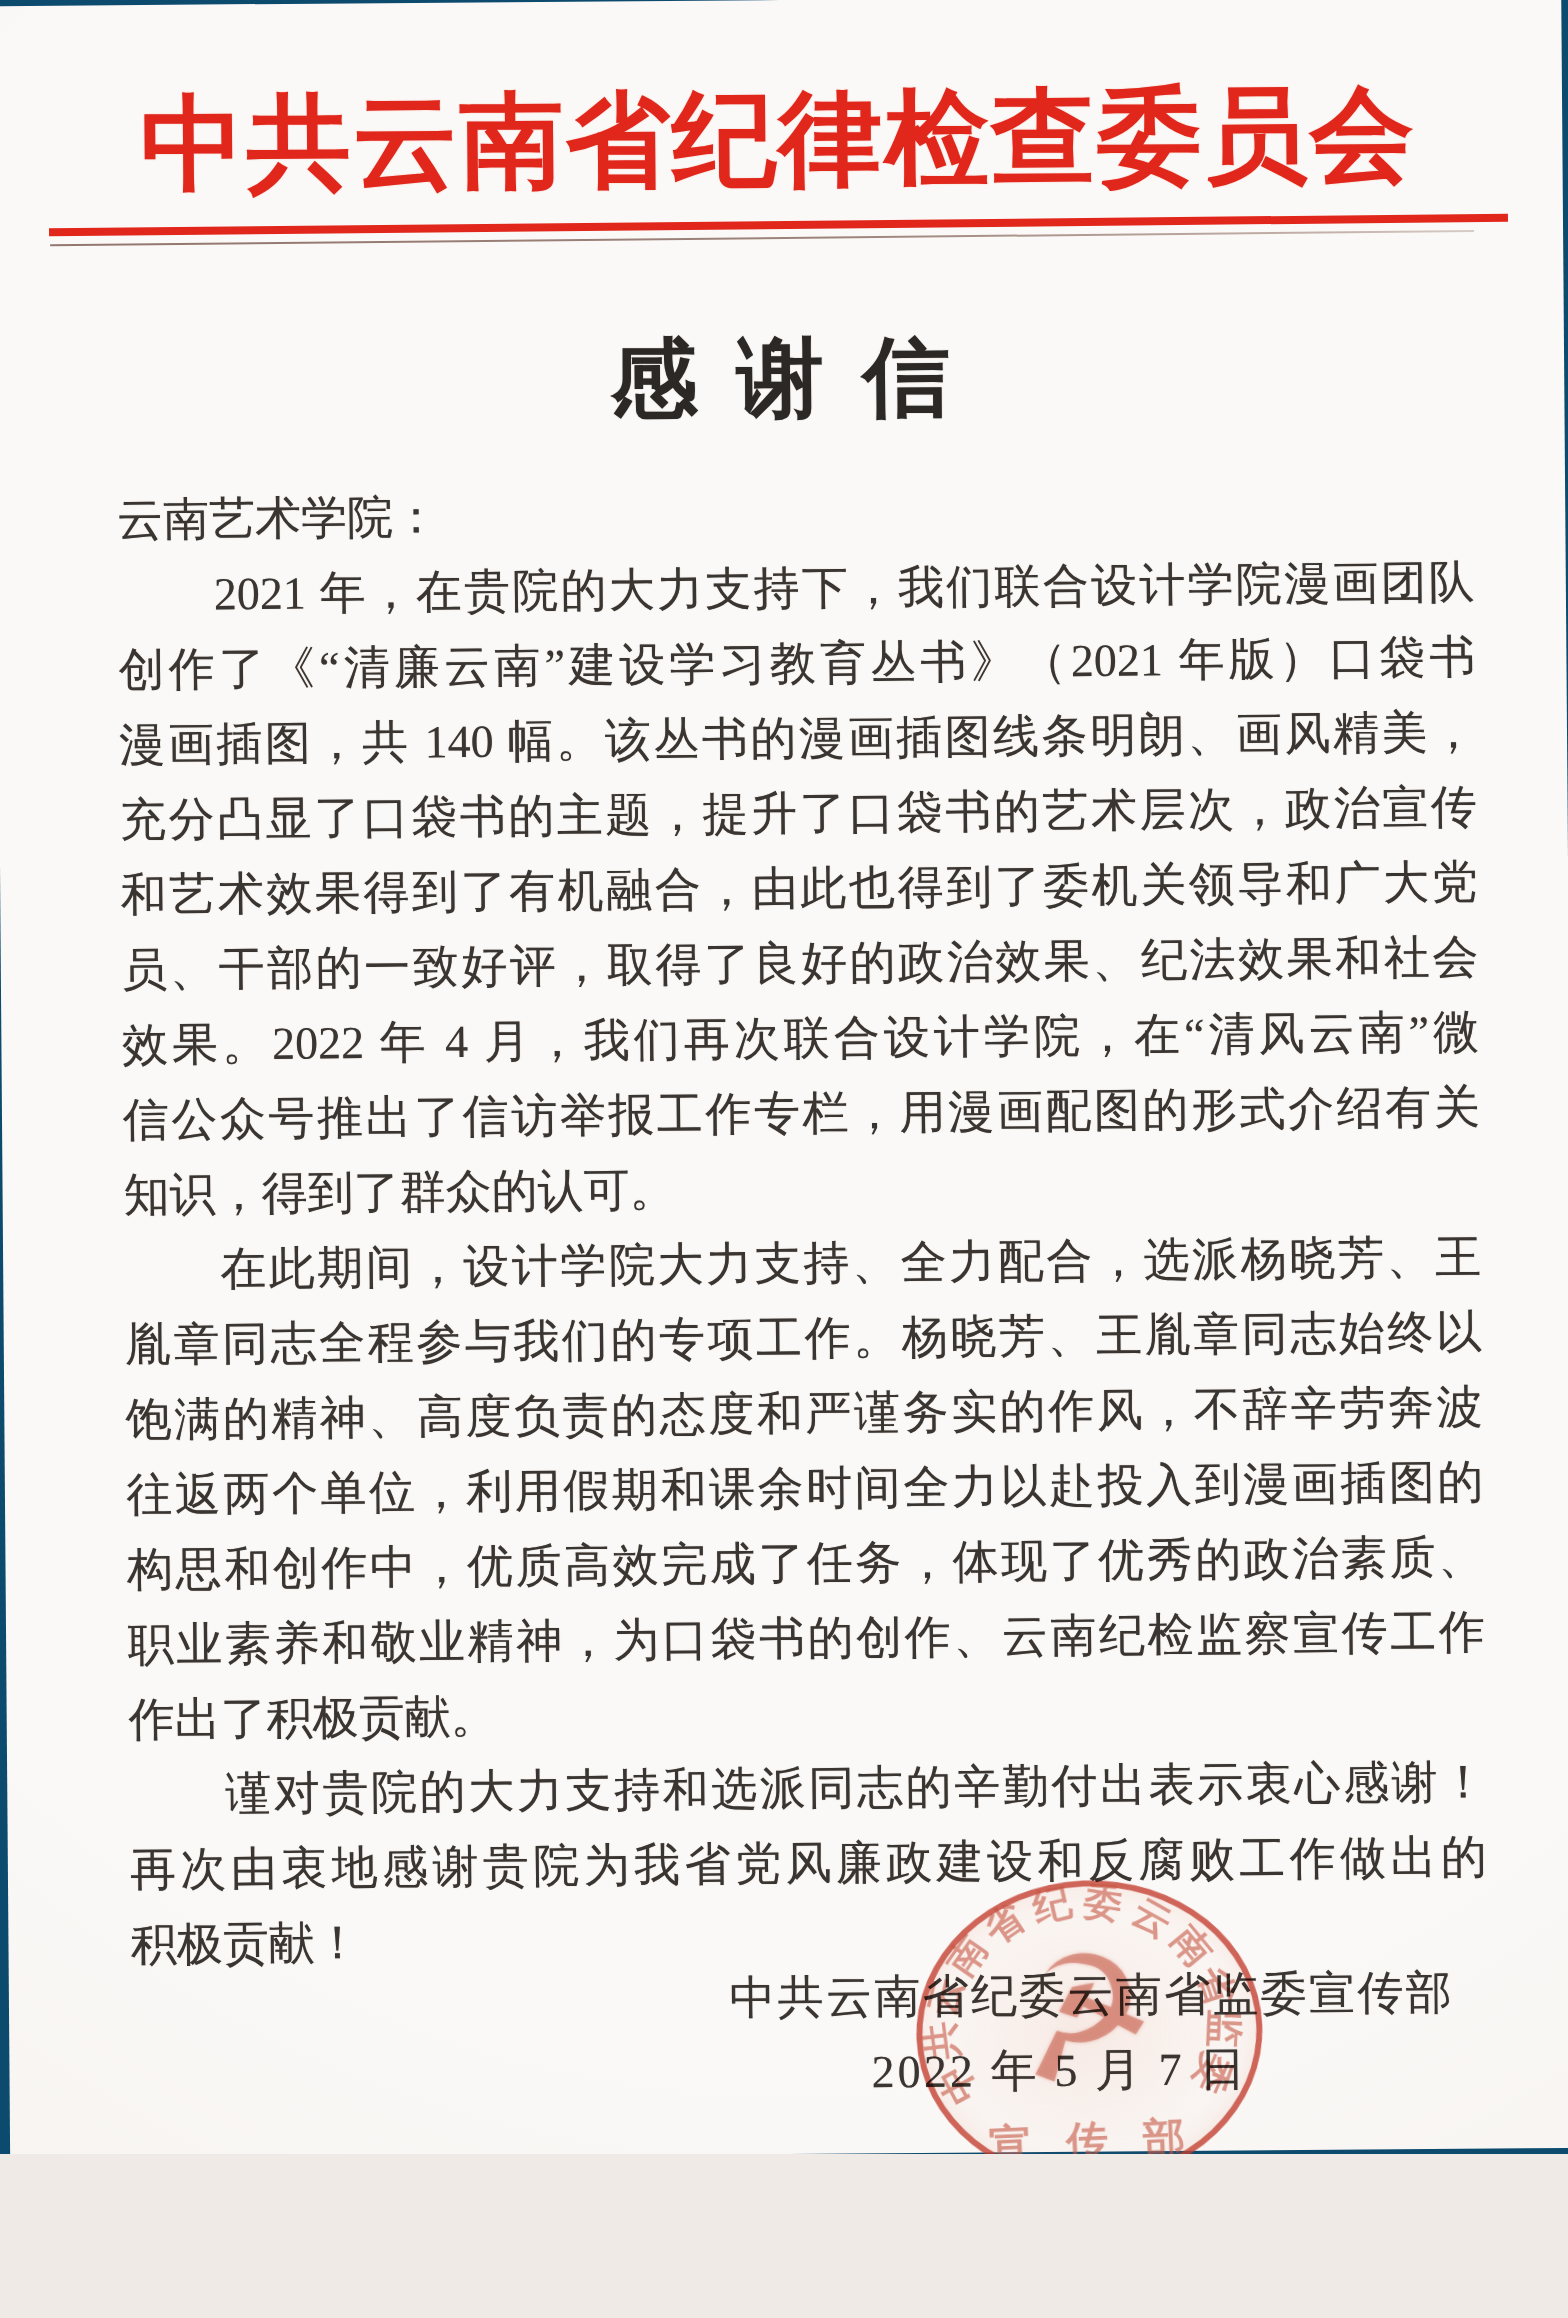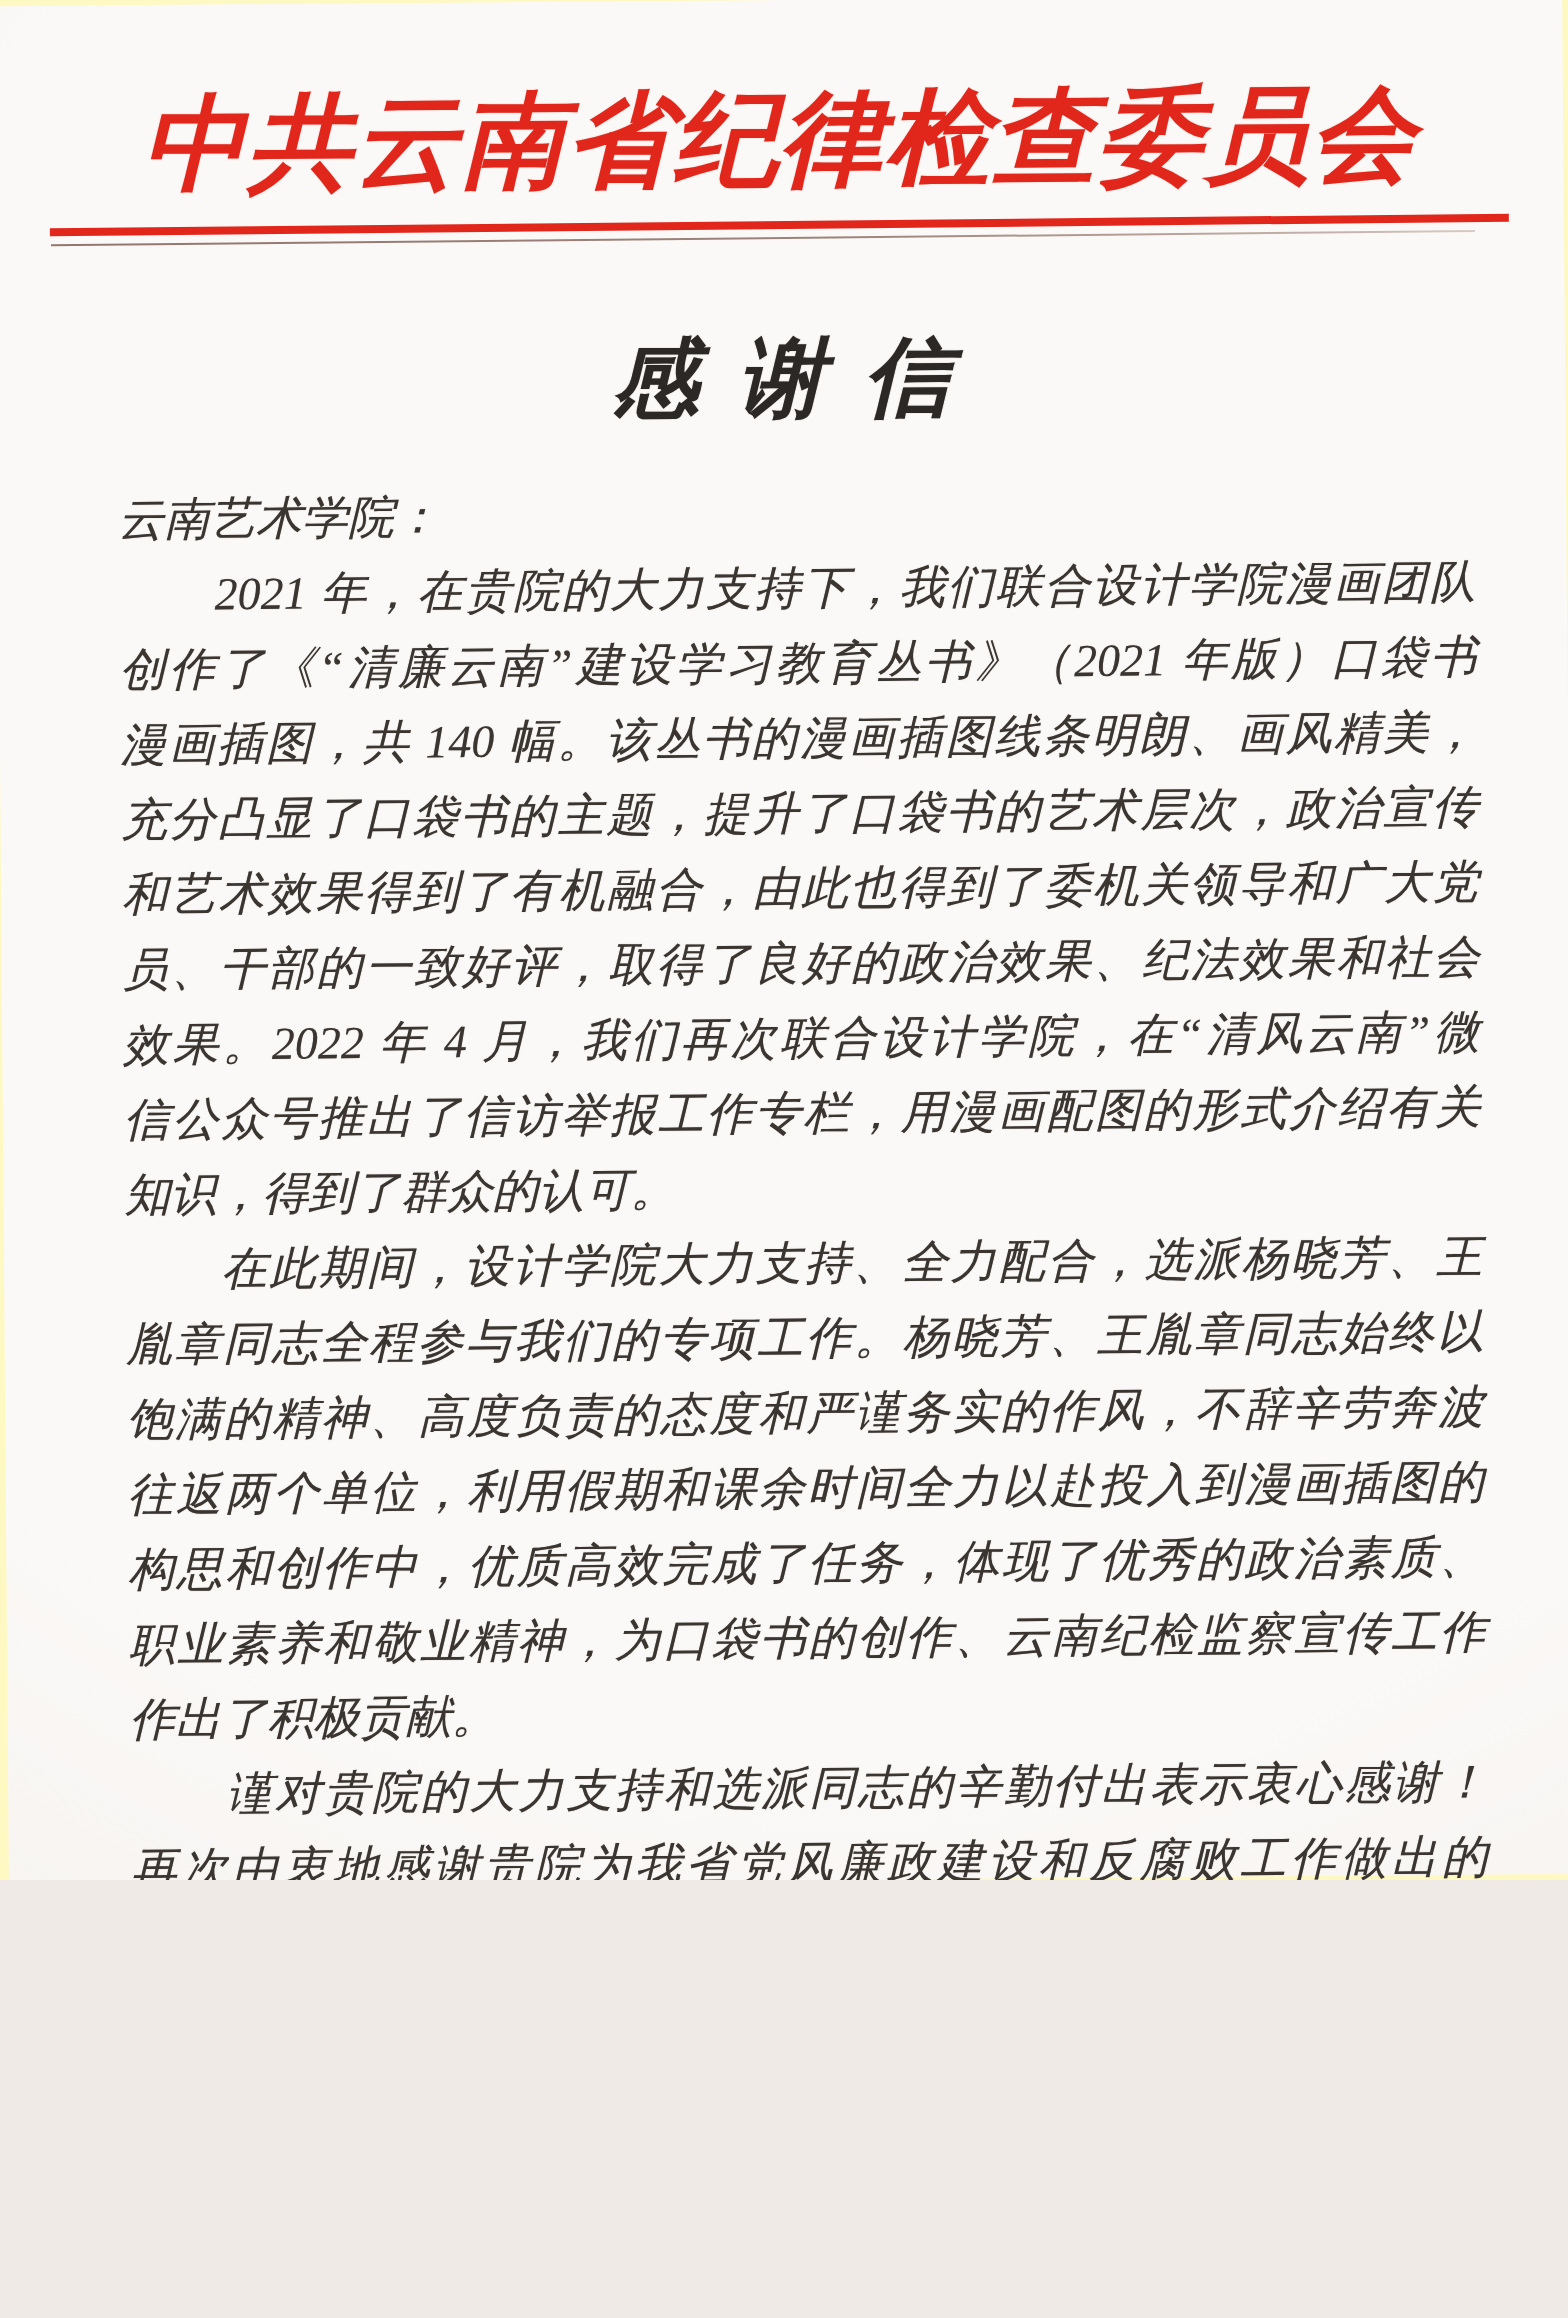--- a/index.html
+++ b/index.html
@@ -1,17 +1,17 @@
 <!DOCTYPE html>
 <html style="font-size:12.3px"><head>
 <meta charset="utf-8">
 <style>
   html,body{margin:0;padding:0;background:#efeae6;}
-  .stage{position:relative;width:1568px;height:1880px;overflow:hidden;
-         background:#fef9c3;font-family:"Liberation Serif","DejaVu Serif",serif;font-style:italic;}
+  .stage{position:relative;width:1568px;height:2154px;overflow:hidden;
+         background:#0c4a6e;font-family:"Liberation Serif","DejaVu Serif",serif;}
   .sheet{position:absolute;inset:0;
          background:
            radial-gradient(130% 95% at 52% 42%, #fbf9f7 55%, #f2eeeb 100%);
          transform:rotate(-0.45deg);transform-origin:50% 40%;}
 
   
   .org{position:absolute;top:78px;left:0;width:100%;text-align:center;
        font-size:104px;font-weight:700;letter-spacing:2.3px;line-height:1.2;
        color:#e1261b;text-shadow:0 0 1.5px rgba(225,45,30,.35);white-space:nowrap;}
   .rule{position:absolute;}

